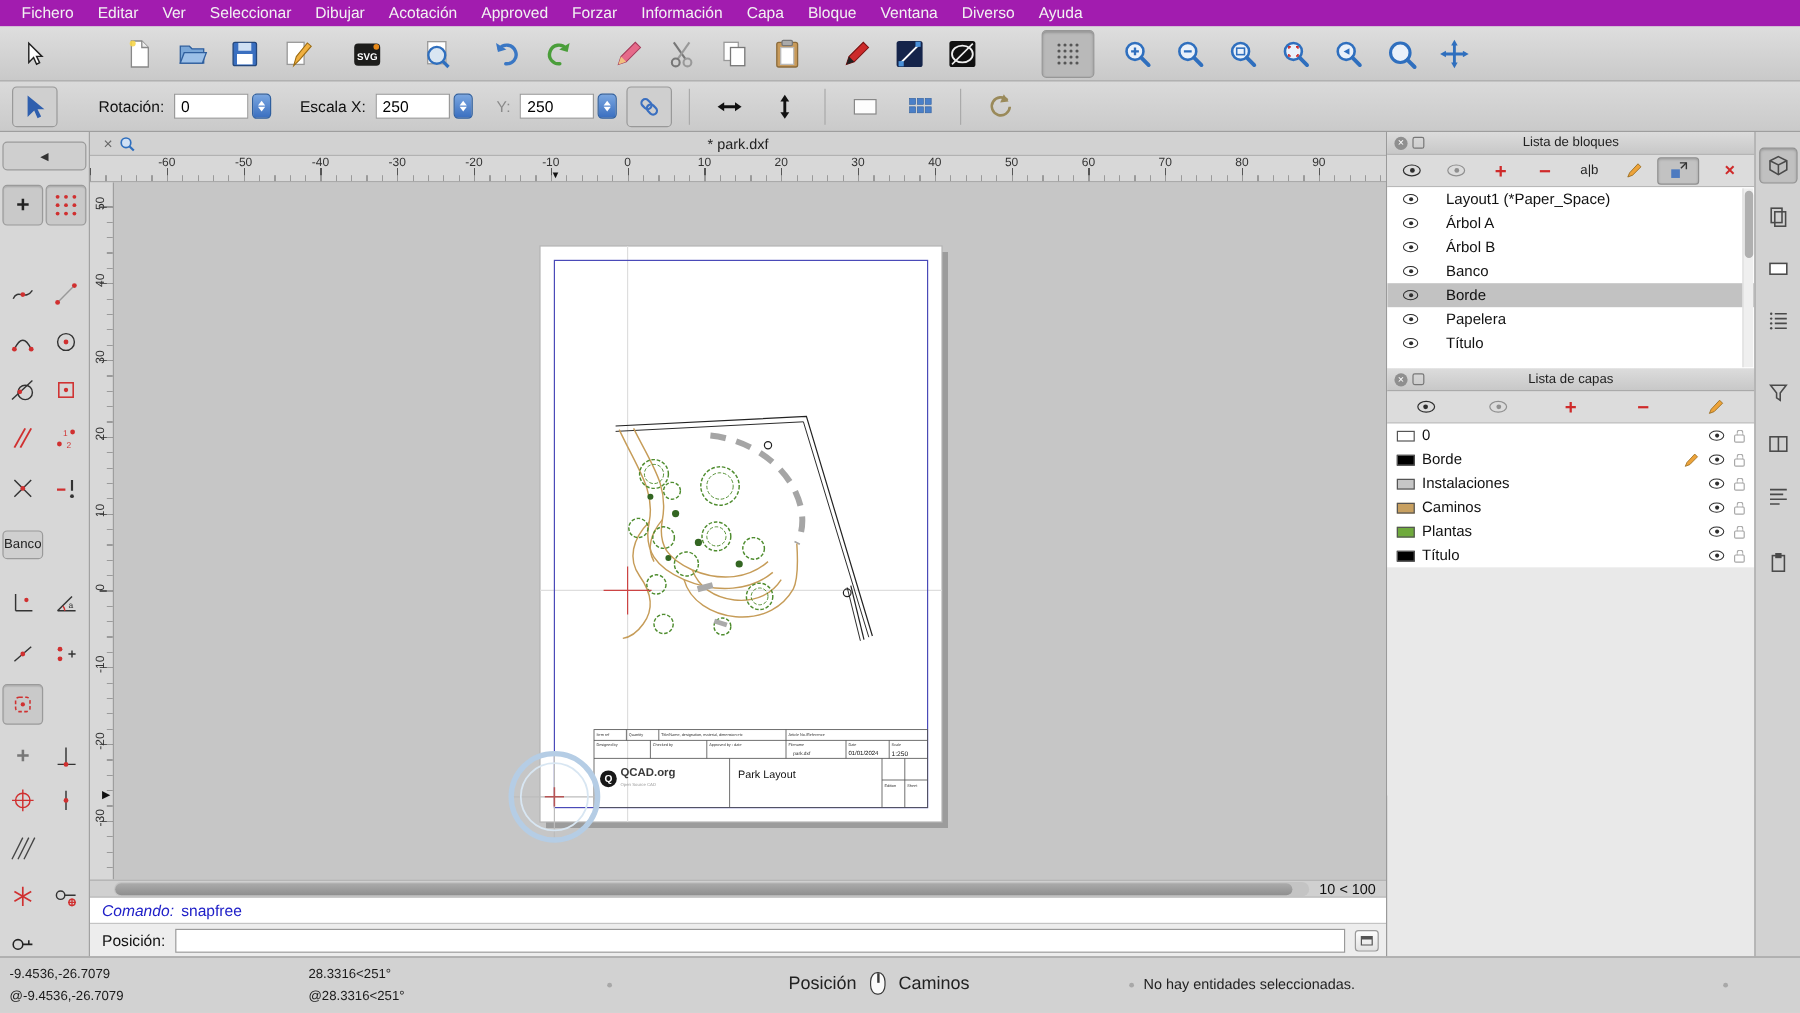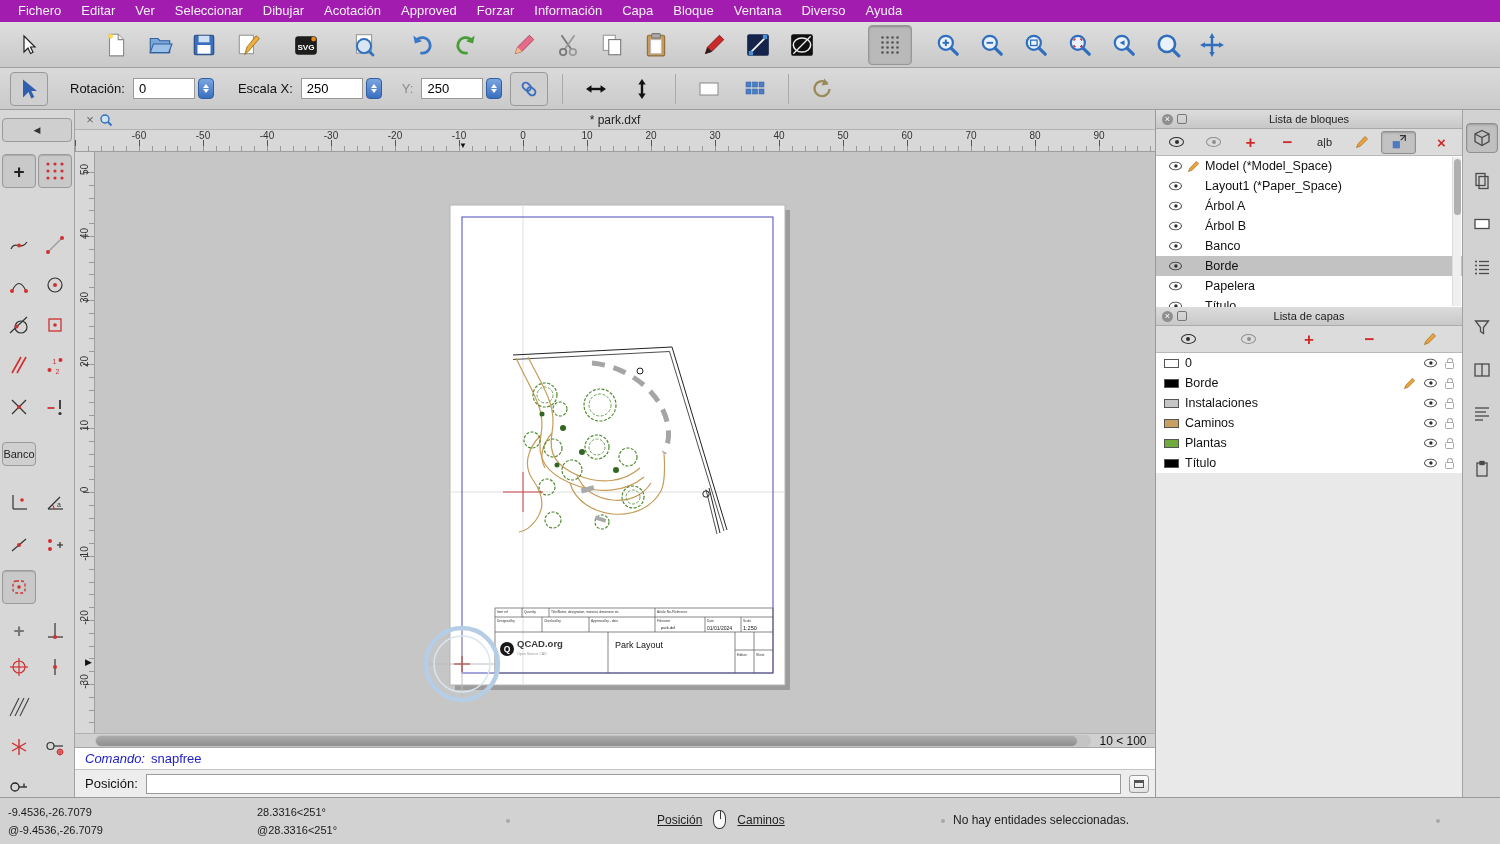--- a/index.html
+++ b/index.html
@@ -130,21 +130,21 @@
   .dock-btn { width:32px; height:30px; margin-top:13px; display:flex; align-items:center; justify-content:center; border-radius:4px; flex:0 0 auto; }
   .dock-btn.pressed { background:#c0c0c0; border:1px solid #909090; box-shadow:inset 0 1px 2px rgba(0,0,0,.2); }
 
   
   .statusbar { position:absolute; left:0; top:797px; width:100%; height:47px; background:#d2d2d2; border-top:1px solid #9a9a9a; font-size:11px; color:#1a1a1a; }
   .sb-abs { position:absolute; left:8px; top:8px; }
   .sb-rel { position:absolute; left:8px; top:26px; }
   .sb-pabs { position:absolute; left:257px; top:8px; }
   .sb-prel { position:absolute; left:257px; top:26px; }
   .sb-center { position:absolute; left:657px; top:12px; display:flex; align-items:center; gap:11px; }
-  .sb-center .lbl { font-size:12px; color:#222;text-decoration:underline; }
+  .sb-center .lbl { font-size:15px; color:#222; }
   .mouse-icon { width:13px; height:19px; border:1.5px solid #3a3a3a; border-radius:6px/8px; background:#fafafa; position:relative; }
   .mouse-icon::after { content:''; position:absolute; left:50%; top:0; width:1.5px; height:8px; background:#3a3a3a; }
   .sb-sel { position:absolute; left:953px; top:15px; font-size:12px; color:#222; }
   .sb-dot { position:absolute; top:21px; width:4px; height:4px; border-radius:50%; background:#a8a8a8; }
 </style>
 </head>
 <body>
 
 <div id="app">
 
@@ -408,21 +408,21 @@
   </div>
 
   <div class="toolbar-opts">
     <div class="opt-btn framed">
         <span>
           <svg width="24" height="24" viewBox="0 0 24 24">
             <path d="M6 2.5 L6 20.5 L11.5 15 L14.3 21.5 L17.3 20 L14.3 14 L20 14 Z" fill="#2f5fae"></path>
           </svg>
         </span>
       </div>
-    <span class="opt-label" style="margin-left:14px">Rotación:</span>
+    <span class="opt-label" style="margin-left:26px">Rotación:</span>
     <span class="stepper">
       <input value="0" style="">
       <span class="updown">
           <i class="up"></i>
           <i class="dn"></i>
         </span>
     </span>
     <span class="opt-label" style="margin-left:16px">Escala X:</span>
     <span class="stepper">
       <input value="250" style="">
@@ -1006,33 +1006,20 @@
             </div>
           <div class="pt-btn" style="margin-left:auto">
               <span class="redx">×</span>
             </div>
         </div>
         <div class="block-list">
           <div class="b-row">
             <span class="slot">
                 <span class="icon-eye small"></span>
               </span>
-            <span class="slot">
-                <span>
-                  <svg width="13" height="13" viewBox="0 0 14 14">
-                    <path d="M1.5 12.5 L3 9 L10 1.5 L12.5 4 L5.5 11 Z" fill="#eda33a" stroke="#96691c" stroke-width=".7"></path>
-                  </svg>
-                </span>
-              </span>
-            <span class="b-name">Model (*Model_Space)</span>
-          </div>
-          <div class="b-row">
-            <span class="slot">
-                <span class="icon-eye small"></span>
-              </span>
               <span class="slot"></span>
             <span class="b-name">Layout1 (*Paper_Space)</span>
           </div>
           <div class="b-row">
             <span class="slot">
                 <span class="icon-eye small"></span>
               </span>
               <span class="slot"></span>
             <span class="b-name">Árbol A</span>
           </div>

